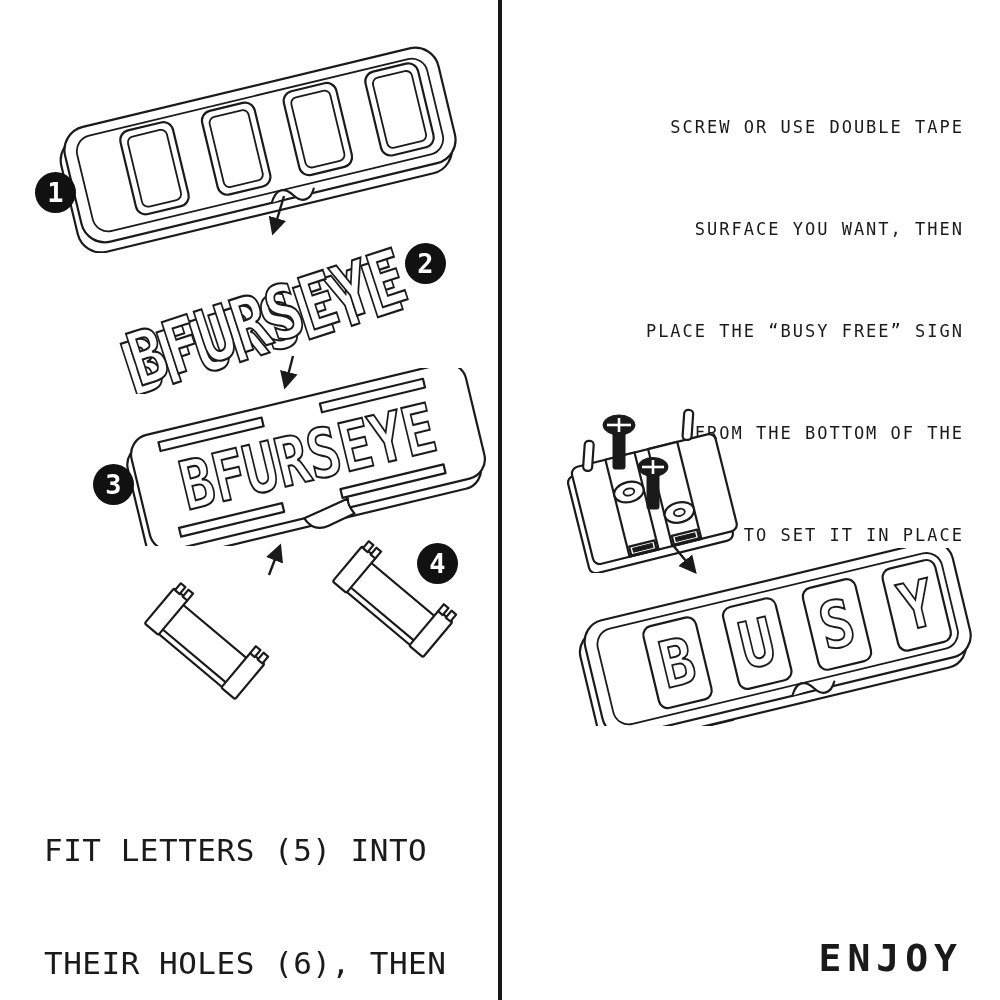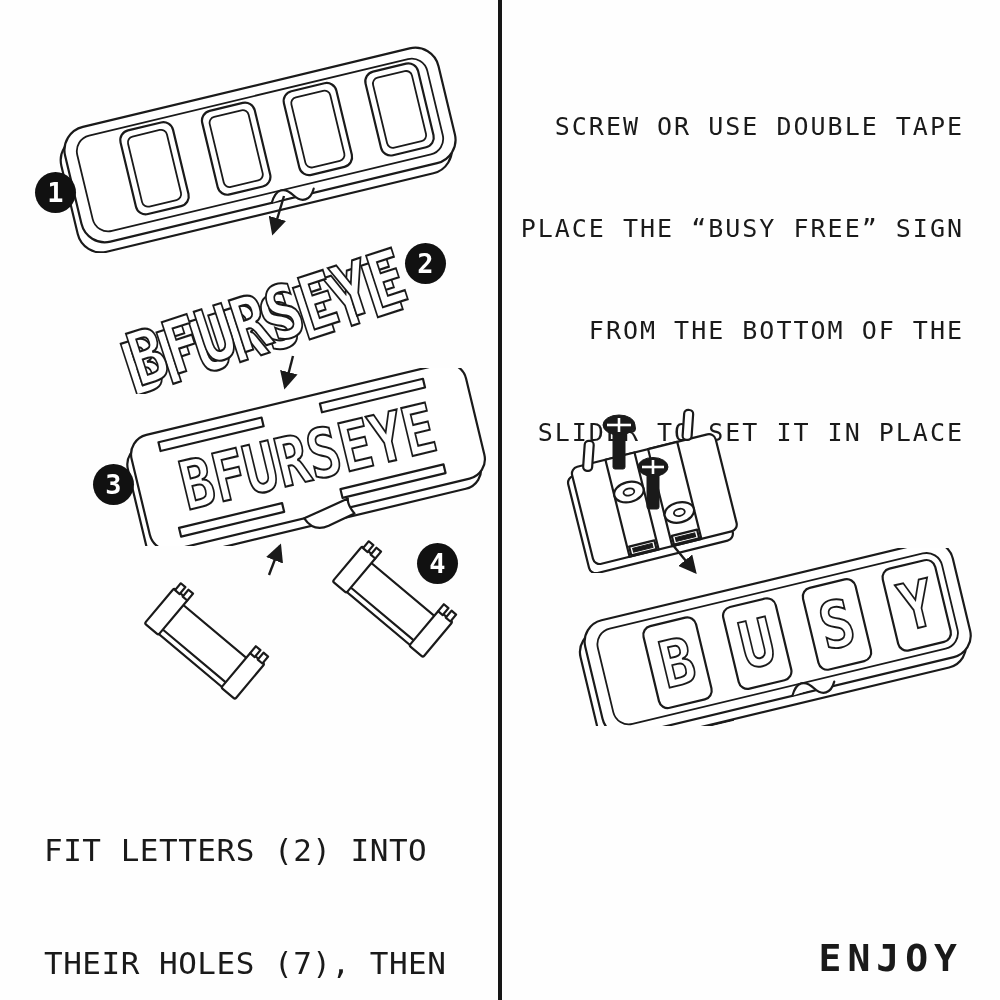--- a/index.html
+++ b/index.html
@@ -16,21 +16,21 @@
   .badge{
     position:absolute;width:41px;height:41px;border-radius:50%;background:#111111;
     color:#ffffff;display:flex;align-items:center;justify-content:center;
     font-size:27px;font-weight:bold;line-height:1;
   }
   .left-text{
     position:absolute;left:44px;top:757px;font-size:31px;line-height:37.5px;
     letter-spacing:0.5px;white-space:pre;text-align:left;
   }
   .right-text{
-    position:absolute;right:36px;top:42px;font-size:25px;line-height:34px;
+    position:absolute;right:36px;top:42px;font-size:17px;line-height:34px;
     letter-spacing:2px;white-space:pre;text-align:right;
   }
   .enjoy{
     position:absolute;right:37px;top:936px;font-size:38px;font-weight:bold;
     letter-spacing:6px;
   }
   .arrows{position:absolute;left:0;top:0;width:1000px;height:1000px;pointer-events:none;}
   .arrow{stroke:#1a1a1a;stroke-width:2.4;fill:none;}
 </style>
 </head>
@@ -107,30 +107,31 @@
     <span>2</span>
   </div>
   <div class="badge" style="left:93px;top:464px">
     <span>3</span>
   </div>
   <div class="badge" style="left:417px;top:543px">
     <span>4</span>
   </div>
 
   <div class="left-text">
-    <div>FIT LETTERS (2) INTO</div>
-    <div>THEIR HOLES (7), THEN</div>
+    <div>FIT LETTERS (5) INTO</div>
+    <div>THEIR HOLES (6), THEN</div>
     
     
     
     
   </div>
 
   <div class="right-text">
     <div>SCREW OR USE DOUBLE TAPE</div>
+    <div>SURFACE YOU WANT, THEN</div>
     <div>PLACE THE “BUSY FREE” SIGN</div>
     <div>FROM THE BOTTOM OF THE</div>
     <div>SLIDER TO SET IT IN PLACE</div>
   </div>
 
   <svg class="illus" style="left:553px;top:393px" width="220" height="180" viewBox="0 0 220 180">
     <g transform="rotate(-14 105 100)">
       <rect class="ln" x="26" y="55" width="148" height="100" rx="7" transform="translate(-6,8)"></rect>
       <rect class="ln" x="26" y="55" width="148" height="100" rx="7"></rect>
       <rect class="ln" x="62" y="55" width="30" height="100"></rect>

